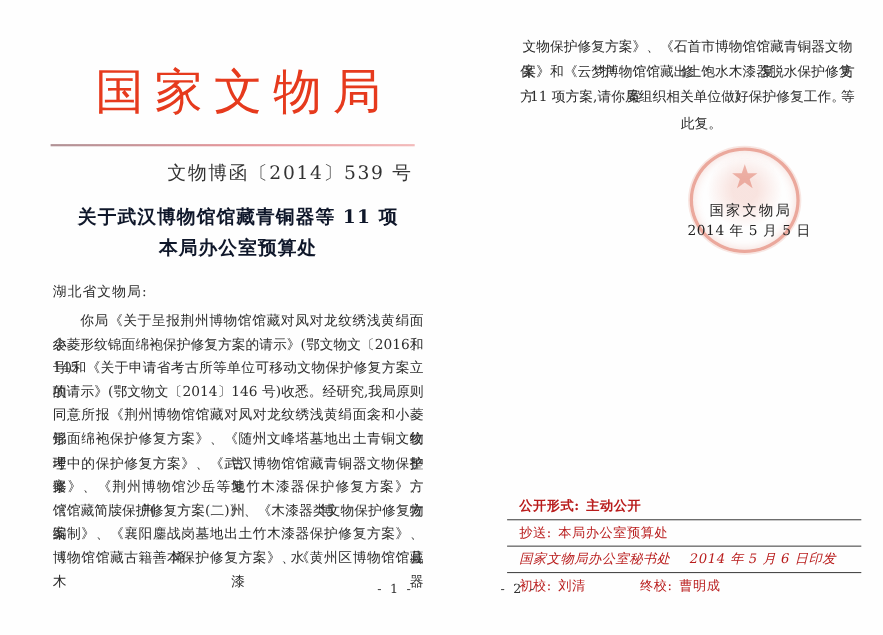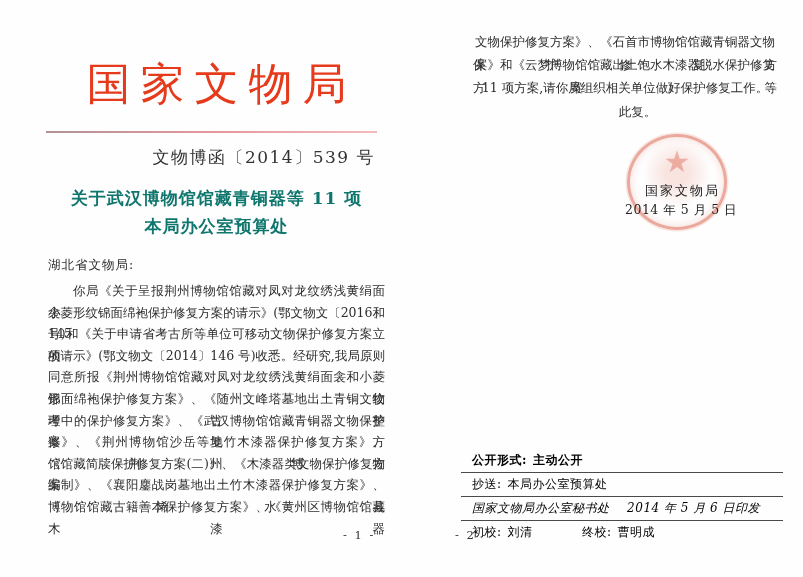--- a/index.html
+++ b/index.html
@@ -19,21 +19,21 @@
   }
   .red-rule{
     position:absolute;top:131px;left:-2px;width:331px;height:2px;
     background:linear-gradient(to right,rgba(150,110,115,.75),rgba(226,140,145,.9),rgba(240,170,170,.8));
   }
   .docnum{
     position:absolute;top:146px;right:10px;font-size:17px;letter-spacing:1.5px;color:#333;
   }
   .doc-title{
     position:absolute;top:184px;left:0;width:100%;text-align:center;
-    font-weight:bold;font-size:17px;line-height:28px;letter-spacing:1px;color:#0f766e;
+    font-weight:bold;font-size:17px;line-height:28px;letter-spacing:1px;color:#0f172a;
   }
   .salutation{position:absolute;top:257px;left:0;font-size:12.5px;letter-spacing:1px;}
   .bodytext{position:absolute;left:0;width:100%;font-size:12.5px;color:#2b2b2b;}
   .body1{top:280px;}
   .body2{top:30px;}
   .body1 .bline{height:21.6px;line-height:21.6px;}
   .body2 .bline{height:23.2px;line-height:23.2px;text-align:center;}
   .jline{text-align:justify;text-align-last:justify;}
   .indent{text-indent:25px;}
 
@@ -55,21 +55,21 @@
   }
   .sig-agency{
     position:absolute;left:172px;top:182px;font-size:13px;letter-spacing:2px;z-index:2;color:#222;
   }
   .sig-date{
     position:absolute;left:152px;top:202px;font-size:12.5px;letter-spacing:.5px;z-index:2;color:#222;
   }
 
   
   .footer{
-    position:absolute;left:-12px;top:449px;width:322px;font-size:12px;color:#000000;
+    position:absolute;left:-12px;top:449px;width:322px;font-size:12px;color:#b91c1c;
   }
   .frow{
     padding:4px 0 4px 11px;line-height:15px;letter-spacing:.5px;
   }
   .frow.lined{border-bottom:1px solid #4a4a4a;}
   .frow.bold{font-weight:bold;}
   .frow.spread{display:flex;justify-content:space-between;padding-right:23px;font-style:italic;}
   .gap45{margin-left:45px;}
   .lblgap{margin-right:6px;}
 </style>

